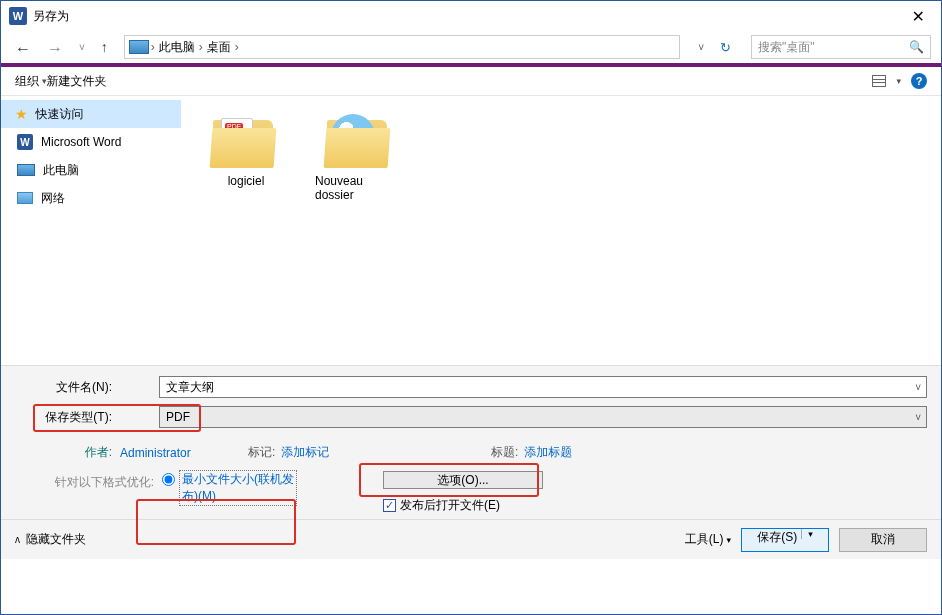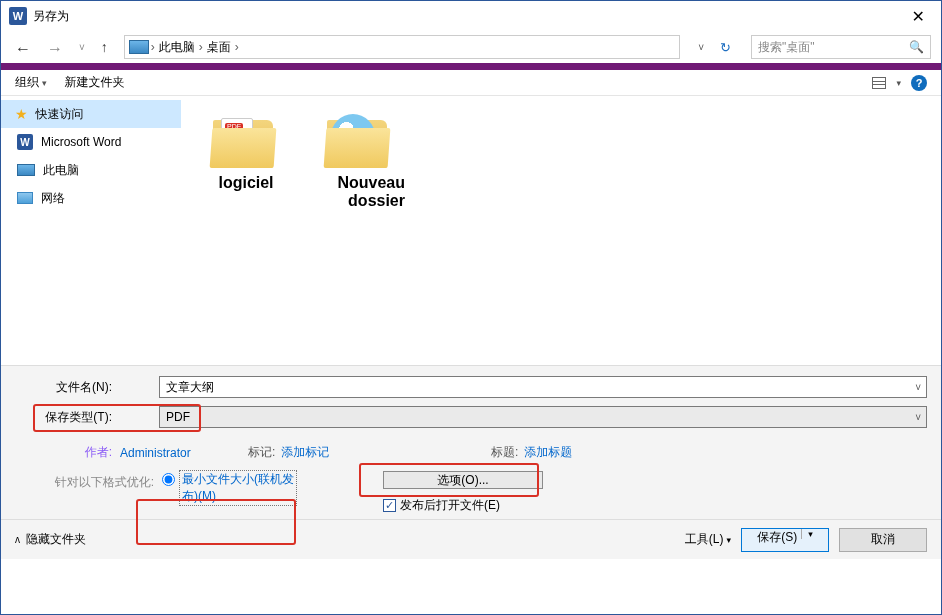--- a/index.html
+++ b/index.html
@@ -21,21 +21,21 @@
     .breadcrumb { flex: 1; display: flex; align-items: center; border: 1px solid #ccc; height: 24px; padding: 0 4px; margin: 0 4px; }
     .breadcrumb span { font-size: 12px; padding: 0 2px; }
     .breadcrumb .chevron { color: #666; }
     .breadcrumb-after { display: flex; align-items: center; gap: 4px; margin-right: 6px; }
     .dropdown-v { font-size: 10px; color: #555; padding: 0 6px; }
     .refresh { font-size: 13px; color: #1e6ec0; padding: 0 6px; }
     .search-box { width: 180px; height: 24px; border: 1px solid #ccc; display: flex; align-items: center; padding: 0 6px; color: #888; font-size: 12px; position: relative; }
     .search-mag { position: absolute; right: 6px; color: #888; }
 
     
-    .toolbar { height: 32px; display: flex; align-items: center; padding: 0 14px; gap: 18px; border-top: 7px solid #701a75; position: relative; }
+    .toolbar { height: 32px; display: flex; align-items: center; padding: 0 14px; border-top: 4px solid #701a75; position: relative; }
     .toolbar-item { font-size: 12px; display: flex; align-items: center; gap: 3px; }
     .small-chev { font-size: 9px; color: #555; }
     .toolbar-right { position: absolute; right: 14px; display: flex; align-items: center; gap: 10px; }
     .view-icon { width: 14px; height: 12px; border: 1px solid #666; position: relative; }
     .view-icon::before { content: ""; position: absolute; top: 3px; left: 0; right: 0; height: 1px; background: #666; }
     .view-icon::after { content: ""; position: absolute; top: 6px; left: 0; right: 0; height: 1px; background: #666; }
     .help-icon { width: 16px; height: 16px; border-radius: 50%; background: #0f6cbd; color: #fff; font-size: 11px; font-weight: bold; display: flex; align-items: center; justify-content: center; }
 
     
     .main-area { display: flex; height: 270px; border-top: 1px solid #e5e5e5; }
@@ -49,34 +49,34 @@
 
     .content-area { flex: 1; padding: 16px 20px; display: flex; gap: 24px; align-items: flex-start; }
     .folder-item { display: flex; flex-direction: column; align-items: center; width: 90px; gap: 6px; }
     .folder-vis { width: 70px; height: 56px; position: relative; }
     .folder-back { position: absolute; bottom: 0; left: 2px; width: 60px; height: 48px; background: linear-gradient(#f3d57e, #e8b84a); border-radius: 2px 6px 2px 2px; }
     .folder-front { position: absolute; bottom: 0; left: 0; width: 64px; height: 40px; background: linear-gradient(#fae49a, #f0c95e); border-radius: 2px; transform: skewX(-4deg); }
     .folder-pdf-badge { position: absolute; left: 10px; top: 6px; width: 32px; height: 38px; background: #fff; border: 1px solid #ccc; border-radius: 2px; }
     .folder-pdf-badge::after { content: "PDF"; position: absolute; top: 4px; left: 3px; font-size: 7px; background: #d93025; color: #fff; padding: 0 2px; border-radius: 2px; }
     .folder-disc { position: absolute; left: 6px; top: 2px; width: 44px; height: 44px; border-radius: 50%; background: radial-gradient(circle at 35% 35%, #fff 0 18%, #7dc8f0 18% 80%, #3b88c3 100%); }
     .folder-disc::after { content: ""; position: absolute; left: 50%; top: 50%; width: 10px; height: 10px; background: #fff; border-radius: 50%; transform: translate(-50%,-50%); border: 2px solid #ccc; }
-    .folder-label { font-size: 16px; text-align: right; font-weight: bold; }
+    .folder-label { font-size: 12px; text-align: left; }
 
     
     .bottom-form { border-top: 1px solid #ddd; padding: 10px 14px 8px; background: #f4f4f4; }
     .form-row { display: flex; align-items: center; margin-bottom: 8px; gap: 39px; }
     .form-label { width: 105px; text-align: right; font-size: 12px; padding-right: 8px; }
     .form-input-wrap { flex: 1; position: relative; }
     .form-input { width: 100%; height: 22px; border: 1px solid #7a7a7a; font-size: 12px; padding: 0 20px 0 6px; background: #fff; }
     .form-input.type { background: #eaeaea; }
     .dd-arrow { position: absolute; right: 6px; top: 50%; transform: translateY(-50%); font-size: 10px; color: #555; pointer-events: none; }
 
     .meta-row { display: flex; font-size: 12px; padding: 8px 0 10px; }
     .meta-group { display: flex; align-items: center; }
-    .meta-label-col { width: 105px; text-align: right; padding-right: 8px; color: #8b5cf6; }
+    .meta-label-col { width: 105px; text-align: right; padding-right: 8px; color: #0f766e; }
     .meta-link { color: #0066cc; }
     .meta-group.tags .meta-label-inline { color: #555; margin-right: 6px; }
     .meta-group.title .meta-label-inline { color: #555; margin-right: 6px; }
 
     .opt-row { display: flex; font-size: 12px; position: relative; }
     .opt-left-label { width: 147px; text-align: right; padding-right: 8px; color: #888; padding-top: 3px; }
     .radios { width: 150px; }
     .radio-opt { display: flex; gap: 5px; align-items: flex-start; margin-bottom: 6px; }
     .radio-opt input { margin-top: 2px; }
     .radio-opt label { color: #0066cc; cursor: pointer; }

